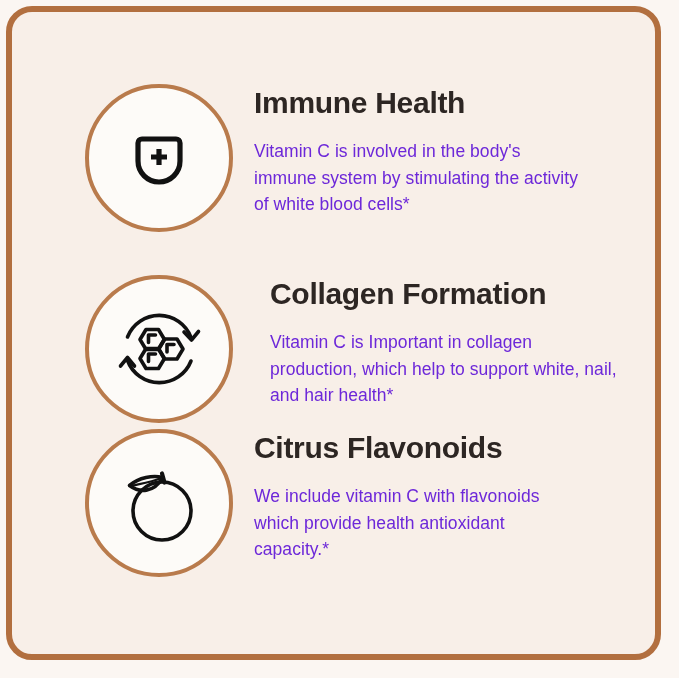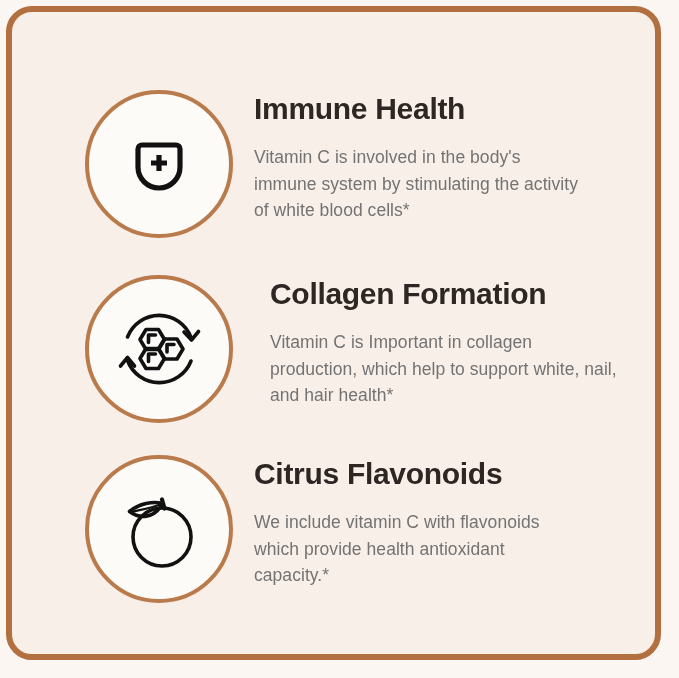--- a/index.html
+++ b/index.html
@@ -41,23 +41,23 @@
     bottom: 0;
   }
 
   .benefit-row {
     position: absolute;
     display: flex;
     align-items: flex-start;
     left: 73px;
     width: 560px;
   }
-  .benefit-row.row-0 { top: 78px; }
+  .benefit-row.row-0 { top: 72px; }
   .benefit-row.row-1 { top: 263px; gap: 16px; }
-  .benefit-row.row-2 { top: 443px; }
+  .benefit-row.row-2 { top: 417px; }
 
   .icon-badge {
     flex: 0 0 auto;
     width: 148px;
     height: 148px;
     border-radius: 50%;
     border: 4px solid #B97B4C;
     background: #FDFBF8;
     box-sizing: border-box;
     display: flex;
@@ -79,21 +79,21 @@
     color: #2D2623;
     font-weight: bold;
     font-size: 30px;
     line-height: 1.0;
     letter-spacing: -0.3px;
     margin: 0 0 20px 0;
     white-space: nowrap;
   }
 
   .benefit-desc {
-    color: #737373;
+    color: #6d28d9;
     font-size: 17.5px;
     line-height: 1.52;
     margin: 0;
     max-width: 330px;
     letter-spacing: 0.05px;
   }
   .benefit-row.row-1 .benefit-desc { max-width: 352px; }
   .benefit-row.row-2 .benefit-desc { max-width: 330px; }
 </style>
 </head>

